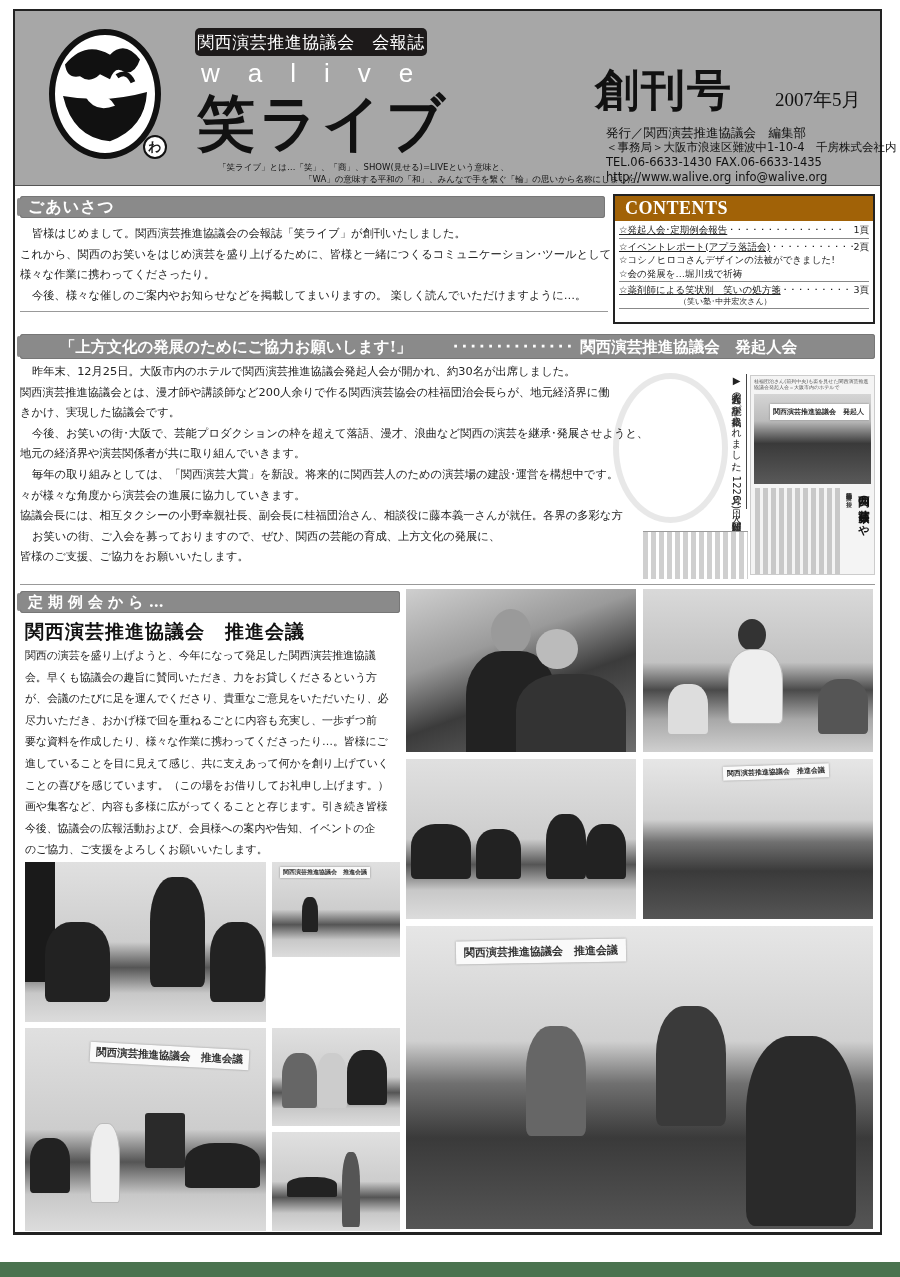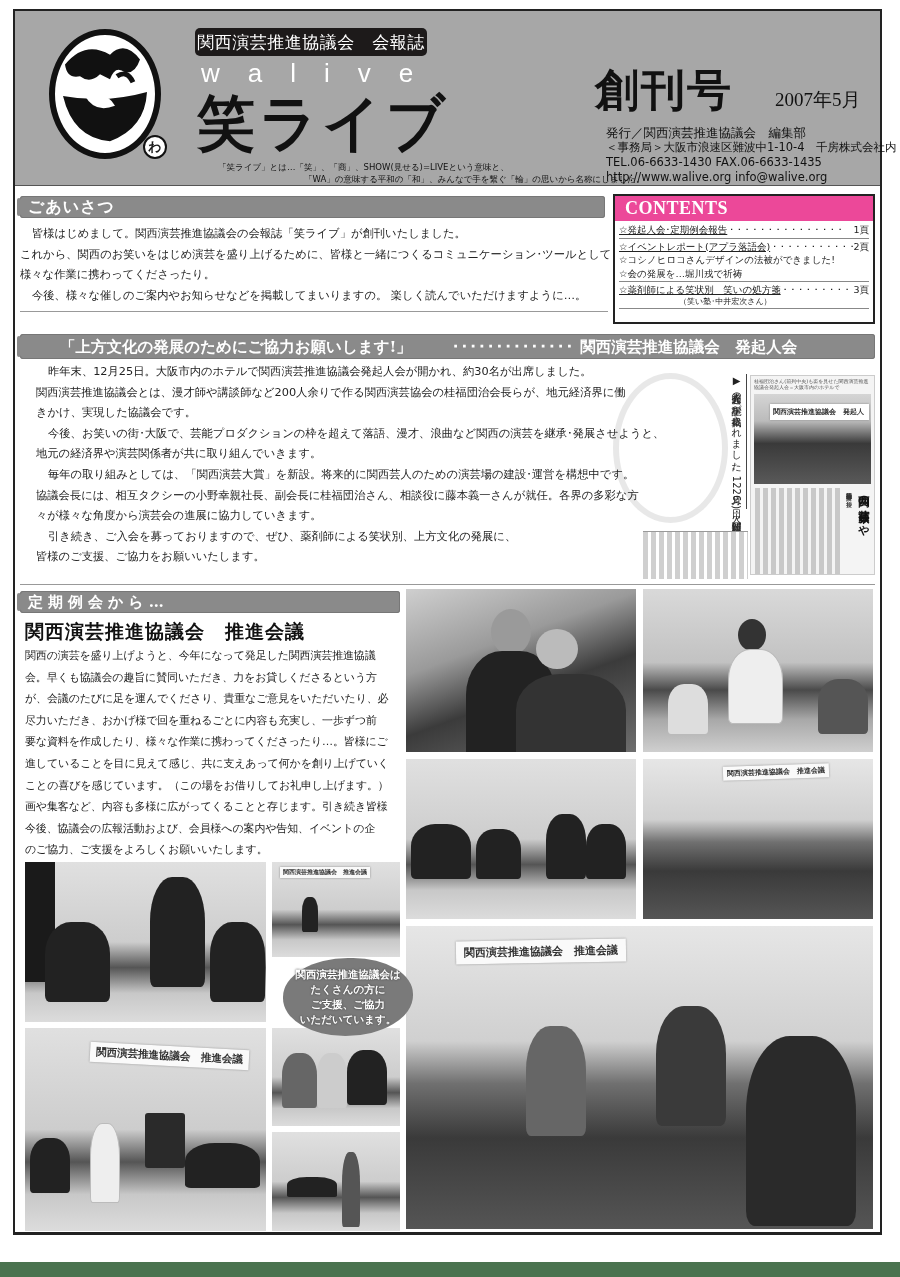--- a/index.html
+++ b/index.html
@@ -30,36 +30,36 @@
   .banner::before { content: ""; position: absolute; left: -3px; top: 2px; bottom: 2px; width: 4px; background: #8a8a8a; border-radius: 2px; }
 
   .greeting-banner { left: 5px; top: 185px; width: 585px; height: 22px; font-size: 16px; line-height: 22px; padding-left: 8px; letter-spacing: 1px; }
   .greeting-body { position: absolute; left: 5px; top: 213px; width: 590px; font-size: 11.3px; line-height: 20.5px; color: #222; }
   .greeting-body p { white-space: nowrap; }
   .indent { padding-left: 12px; }
   .greeting-rule { position: absolute; left: 5px; top: 300px; width: 588px; height: 1px; background: #999; }
 
   
   .contents { position: absolute; left: 598px; top: 183px; width: 262px; height: 130px; border: 2px solid #222; background: #fff; }
-  .contents-head { height: 25px; background: #ec4899; color: #fff; font-family: "Liberation Serif", serif; font-weight: bold; font-size: 18px; line-height: 25px; padding-left: 10px; letter-spacing: 0.5px; }
+  .contents-head { height: 25px; background: #a16207; color: #fff; font-family: "Liberation Serif", serif; font-weight: bold; font-size: 18px; line-height: 25px; padding-left: 10px; letter-spacing: 0.5px; }
   .contents-list { padding: 1px 4px; }
   .toc-row { display: flex; font-size: 9.5px; line-height: 13.5px; color: #222; border-bottom: 1px solid #888; padding: 1px 0; }
   .toc-row:last-child { border-bottom: none; margin-top: 36px; }
   .toc-row .t { white-space: nowrap; text-decoration: underline; }
   .toc-row .dots { flex: 1; overflow: hidden; white-space: nowrap; letter-spacing: 3px; padding: 0 2px; }
   .toc-row .pg { white-space: nowrap; }
   .toc-multi { display: block; }
   .toc-sub { display: block; font-size: 8px; padding-left: 60px; line-height: 10px; }
   .toc-inner { display: flex; }
 
   
   .founding-banner { left: 5px; top: 323px; width: 855px; height: 25px; font-size: 15.5px; line-height: 25px; padding-left: 40px; white-space: nowrap; }
   .founding-banner .dots { letter-spacing: 1px; padding: 0 6px 0 40px; }
   .founding-body { position: absolute; left: 5px; top: 351px; width: 620px; font-size: 11.3px; line-height: 20.6px; color: #222; z-index: 2; }
-  .founding-body p { white-space: nowrap; margin-left: 16px; }
+  .founding-body p { white-space: nowrap; }
   .watermark { position: absolute; left: 598px; top: 362px; width: 115px; height: 150px; border-radius: 50%; border: 6px solid #e6e6e6; opacity: 0.9; z-index: 1; }
   .founding-rule { position: absolute; left: 5px; top: 573px; width: 855px; height: 1px; background: #999; }
 
   .clip-note { position: absolute; left: 700px; top: 364px; width: 28px; height: 140px; writing-mode: vertical-rl; font-size: 10px; line-height: 13px; color: #222; border-right: 0; }
   .clip-border { position: absolute; left: 731px; top: 363px; width: 1px; height: 135px; background: #444; }
   .clipping { position: absolute; left: 735px; top: 364px; width: 125px; height: 200px; background: #f4f4f4; border: 1px solid #ccc; overflow: hidden; }
   .clip-cap { font-size: 5px; line-height: 6px; color: #555; padding: 2px 3px; }
   .clip-photo { margin: 2px 3px; height: 90px; background: linear-gradient(180deg, #d5d5d5 0%, #bbb 30%, #3a3a3a 55%, #595959 100%); position: relative; }
   .clip-photo .sign { position: absolute; left: 16px; top: 10px; right: 2px; height: 16px; background: #fff; font-size: 7px; font-weight: bold; color: #333; line-height: 16px; padding-left: 3px; white-space: nowrap; overflow: hidden; }
   .clip-text { display: flex; flex-direction: row-reverse; gap: 2px; padding: 2px 4px; }
@@ -166,23 +166,23 @@
     <span>「上方文化の発展のためにご協力お願いします!」</span><span class="dots">･･････････････</span><span>関西演芸推進協議会　発起人会</span>
   </div>
   <div class="watermark"></div>
   <div class="founding-body">
     <p class="indent">昨年末、12月25日。大阪市内のホテルで関西演芸推進協議会発起人会が開かれ、約30名が出席しました。</p>
     <p>関西演芸推進協議会とは、漫才師や講談師など200人余りで作る関西演芸協会の桂福団治会長らが、地元経済界に働</p>
     <p>きかけ、実現した協議会です。</p>
     <p class="indent">今後、お笑いの街･大阪で、芸能プロダクションの枠を超えて落語、漫才、浪曲など関西の演芸を継承･発展させようと、</p>
     <p>地元の経済界や演芸関係者が共に取り組んでいきます。</p>
     <p class="indent">毎年の取り組みとしては、「関西演芸大賞」を新設。将来的に関西芸人のための演芸場の建設･運営を構想中です。</p>
+    <p>々が様々な角度から演芸会の進展に協力していきます。</p>
     <p>協議会長には、相互タクシーの小野幸親社長、副会長に桂福団治さん、相談役に藤本義一さんが就任。各界の多彩な方</p>
-    <p>々が様々な角度から演芸会の進展に協力していきます。</p>
-    <p class="indent">引き続き、ご入会を募っておりますので、ぜひ、薬剤師による笑状別、上方文化の発展に、</p>
+    <p class="indent">お笑いの街、ご入会を募っておりますので、ぜひ、関西の芸能の育成、上方文化の発展に、</p>
     <p>皆様のご支援、ご協力をお願いいたします。</p>
   </div>
   <div class="clip-note">▶発起人会の記事が掲載されました。12月26日(火)･毎日新聞</div>
   <div class="clip-border"></div>
   <div class="clipping">
     <div class="clip-cap">桂福団治さん(前列中央)も姿を見せた関西演芸推進協議会発起人会＝大阪市内のホテルで</div>
     <div class="clip-photo">
       <div class="sign">関西演芸推進協議会　発起人</div>
     </div>
     <div class="clip-text">
@@ -240,26 +240,20 @@
   <div class="photo ph-light" style="left:9px; top:850px; width:243px; height:162px;">
     <div class="figure" style="left:0; top:0; width:30px; height:120px; background:#1a1a1a; border-radius:0;"></div>
     <div class="figure" style="left:20px; top:60px; width:65px; height:80px;"></div>
     <div class="figure" style="left:125px; top:15px; width:55px; height:110px;"></div>
     <div class="figure" style="left:185px; top:60px; width:55px; height:80px;"></div>
   </div>
   <div class="photo ph-light" style="left:256px; top:850px; width:130px; height:97px;">
     <div class="sign" style="left:8px; top:5px; font-size:6px; padding:1px 3px;">関西演芸推進協議会　推進会議</div>
     <div class="figure" style="left:30px; top:35px; width:16px; height:35px;"></div>
   </div>
-  <div class="speech">
-    <span>関西演芸推進協議会は</span>
-    <span>たくさんの方に</span>
-    <span>ご支援、ご協力</span>
-    <span>いただいています。</span>
-  </div>
   <div class="photo ph-light" style="left:9px; top:1016px; width:243px; height:205px;">
     <div class="sign" style="left:65px; top:18px; font-size:10.5px; padding:3px 6px; transform:rotate(3deg);">関西演芸推進協議会　推進会議</div>
     <div class="figure" style="left:65px; top:95px; width:30px; height:80px; background:#eee; border:1px solid #bbb;"></div>
     <div class="figure" style="left:120px; top:85px; width:40px; height:55px; background:#2a2a2a; border-radius:3px;"></div>
     <div class="figure" style="left:5px; top:110px; width:40px; height:55px;"></div>
     <div class="figure" style="left:160px; top:115px; width:75px; height:45px;"></div>
   </div>
   <div class="photo ph-light" style="left:256px; top:1016px; width:130px; height:100px;">
     <div class="figure" style="left:10px; top:25px; width:35px; height:55px; background:#666;"></div>
     <div class="figure" style="left:45px; top:25px; width:30px; height:55px; background:#ccc;"></div>

